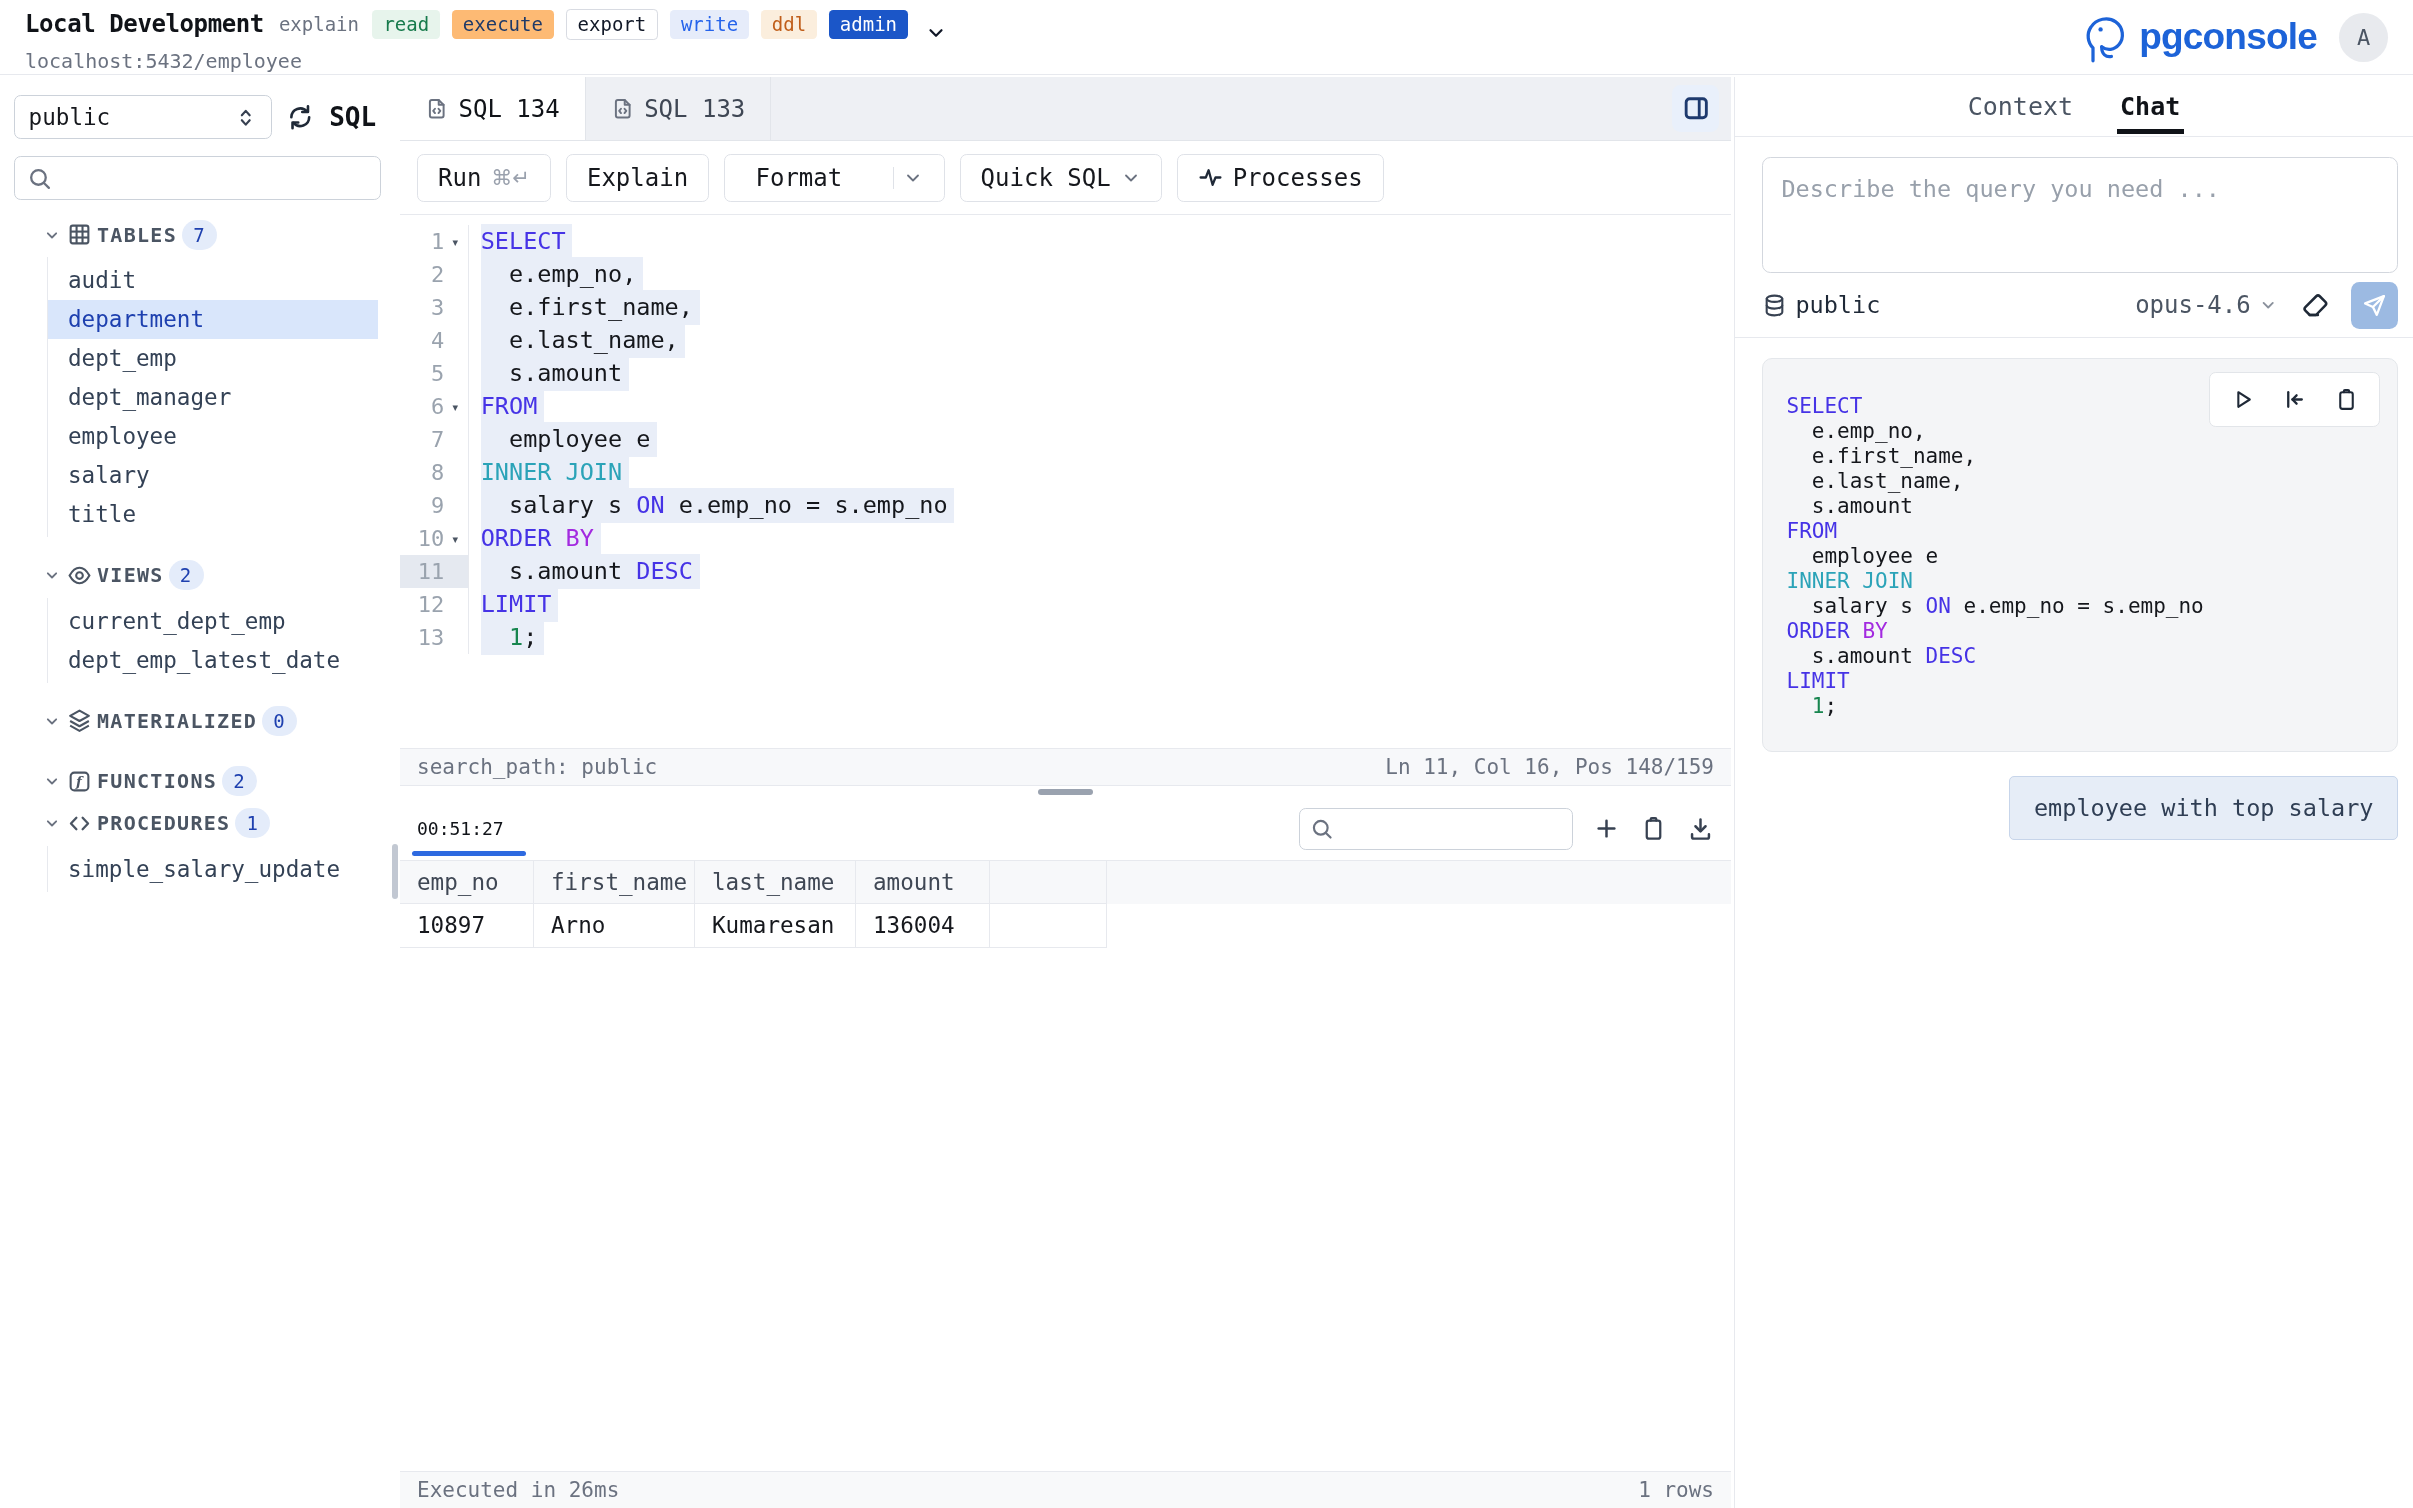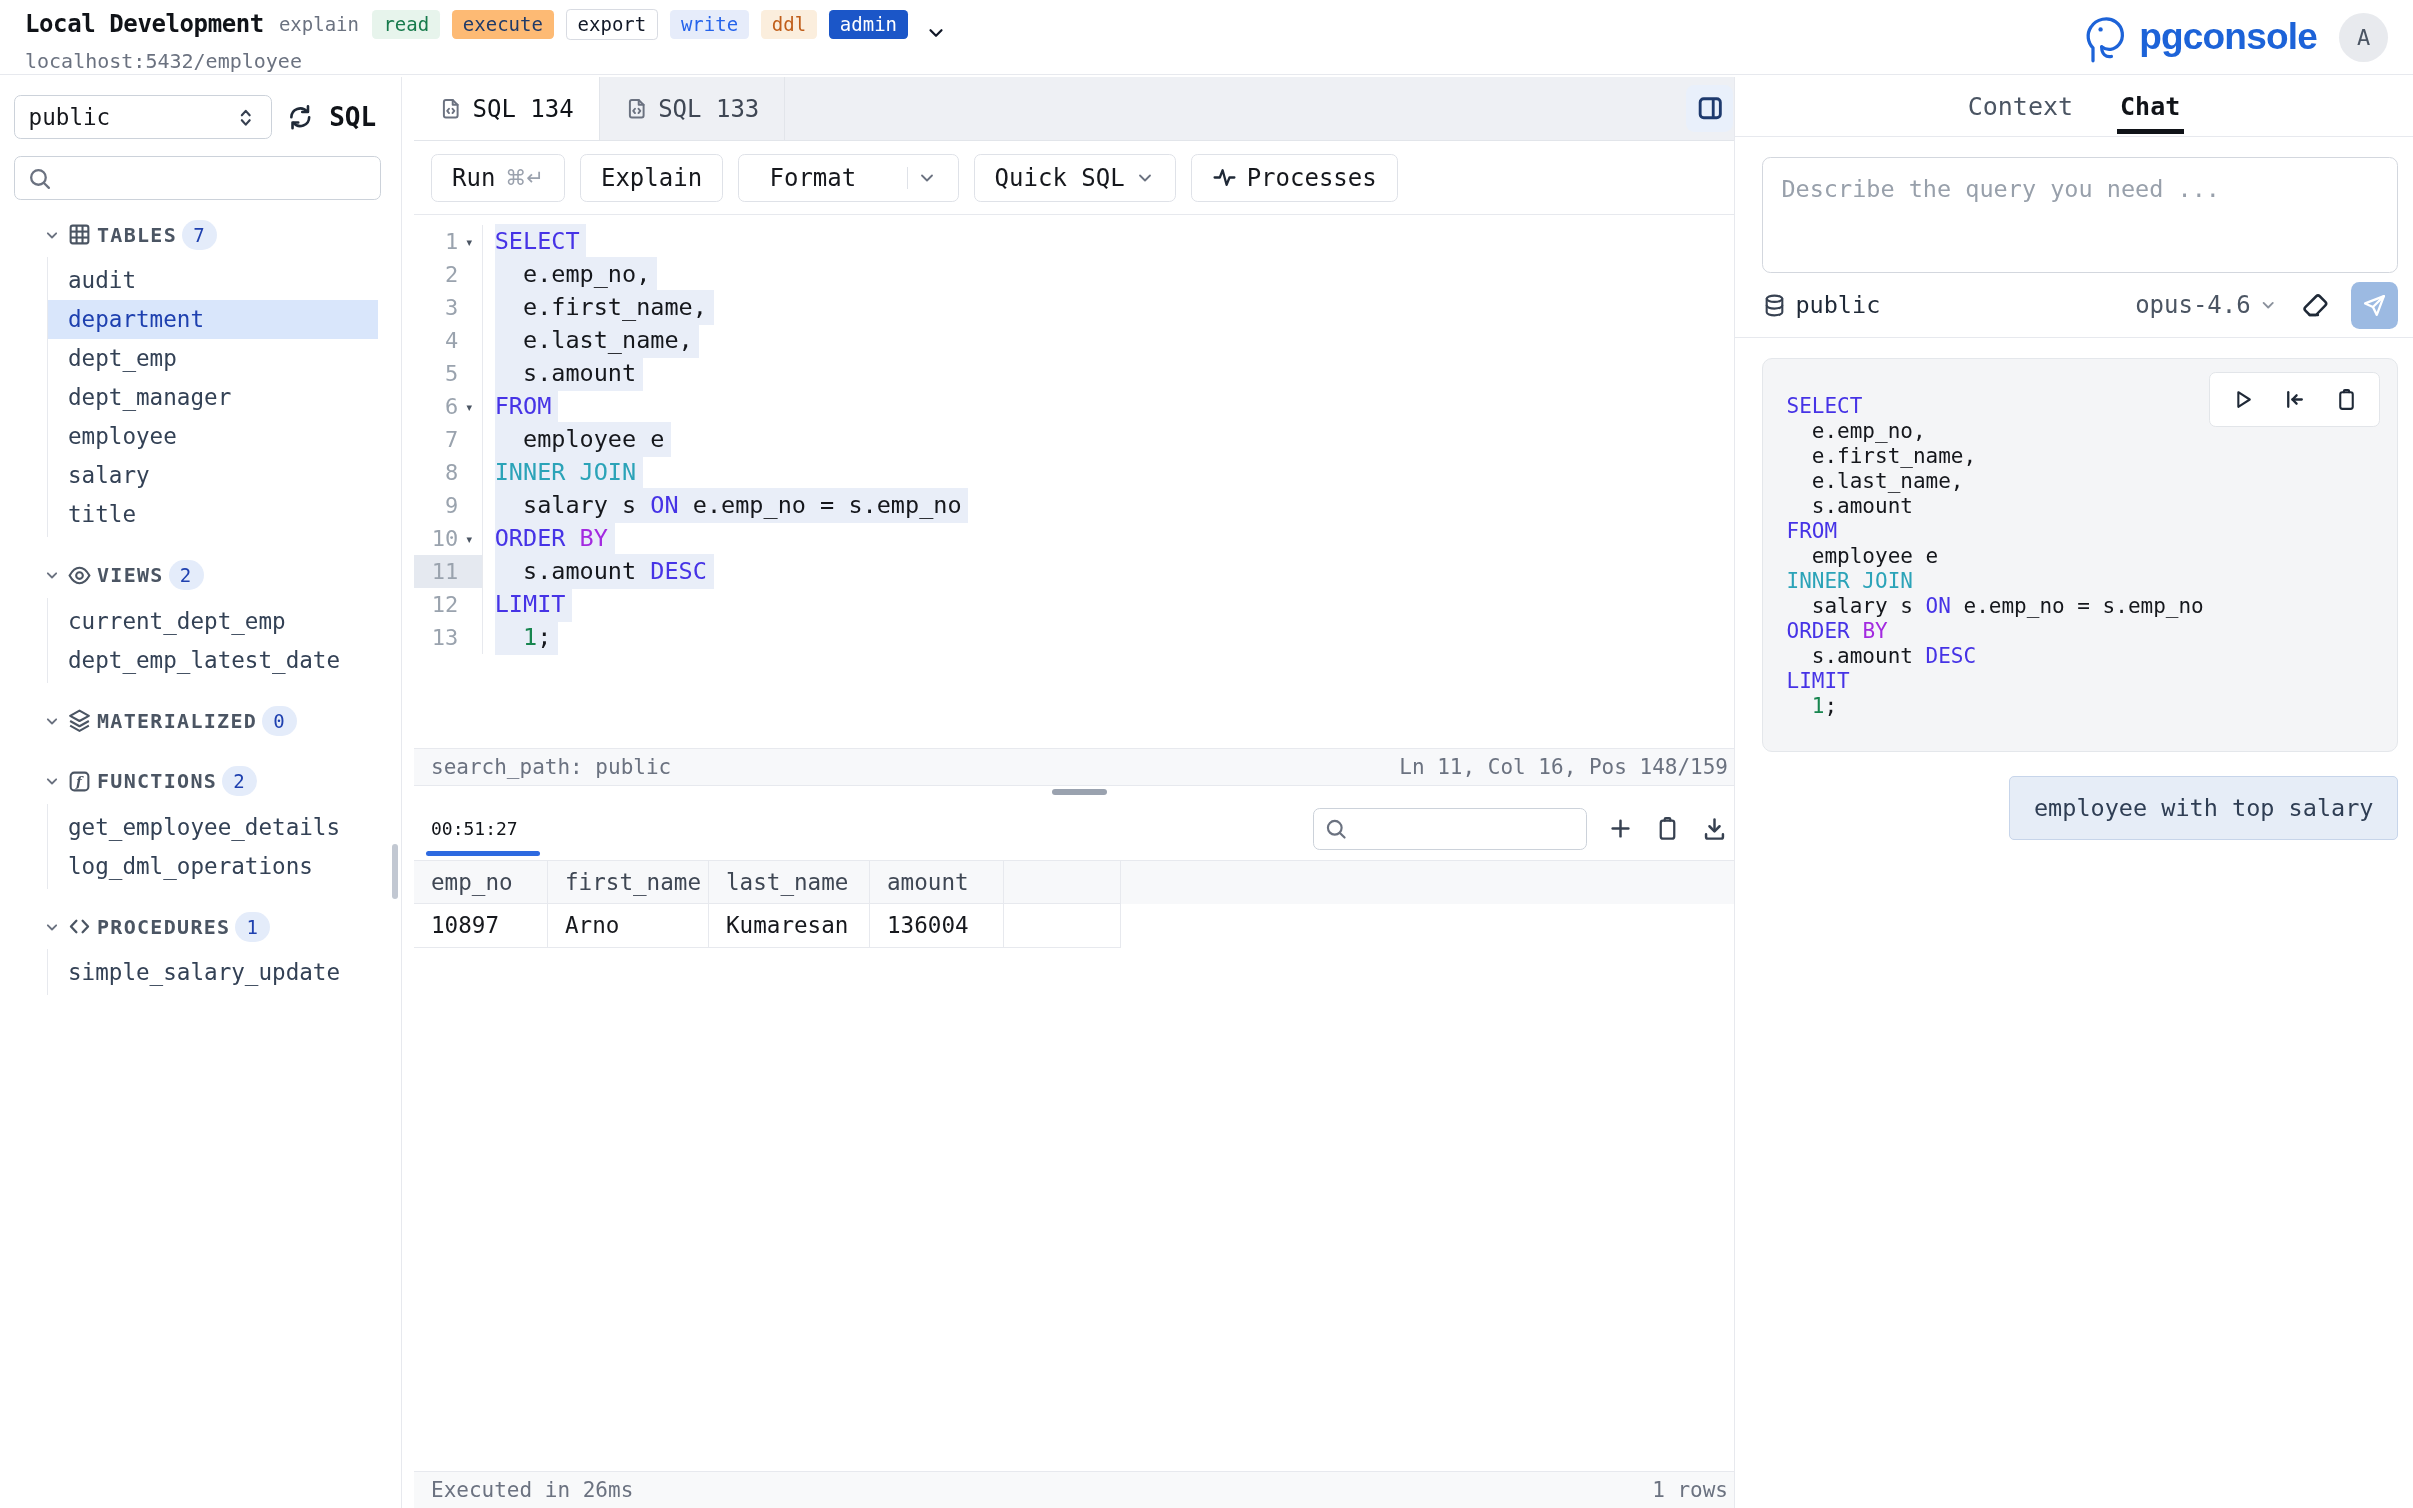--- a/index.html
+++ b/index.html
@@ -48,21 +48,21 @@
   .section-head .sic { color:#4b5563; display:flex; }
   .count-pill { min-width:35px; height:30px; border-radius:15px; background:#e4ecfa; color:#1e40af;
                 font-size:19px; font-weight:normal; display:flex; align-items:center; justify-content:center; padding:0 8.4px; }
   .section-items { margin:1.7px 0 17px 47px; border-left:1.7px solid #e7e9ee; padding:3.4px 0; }
   .sb-item { height:39px; display:flex; align-items:center; padding-left:20px; margin-right:22.6px;
              font-size:22.6px; color:#334155; cursor:pointer; }
   .sb-item.sel { background:#d9e6fb; color:#1e40af; }
   .sb-scroll { position:absolute; right:3.4px; top:767px; width:5.9px; height:55px; border-radius:3.4px; background:#c2c8d2; }
 
   
-  .main { position:absolute; left:414px; top:77px; width:1331px; height:1431px;
+  .main { position:absolute; left:400px; top:77px; width:1331px; height:1431px;
           display:flex; flex-direction:column; background:#fff; }
   .tabstrip { height:64px; background:#eef0f4; border-bottom:1.7px solid #e2e5ea;
               display:flex; align-items:stretch; flex:none; }
   .etab { display:flex; align-items:center; gap:10px; padding:0 25px; font-size:24px;
           border-right:1.7px solid #e2e5ea; color:#3f4754; cursor:pointer; }
   .etab .ticon { color:#6b7280; display:flex; }
   .etab.active { background:#fff; color:#101318; }
   .strip-fill { flex:1; }
   .split-btn { align-self:center; width:47px; height:47px; margin-right:11.7px; border-radius:8.4px;
                background:#e9f0fb; color:#1e3a6e; display:flex; align-items:center; justify-content:center; cursor:pointer; }
@@ -307,24 +307,20 @@
             </span>
             <span class="sic">
               <svg width="25" height="25" viewBox="0 0 24 24" fill="none" stroke="currentColor" stroke-width="2" style="font-size:24px">
                 <rect x="3.5" y="3.5" width="17" height="17" rx="3.5"></rect>
                 <text x="12" y="16.6" text-anchor="middle" font-size="13" font-style="italic" font-family="DejaVu Serif, serif" fill="currentColor" stroke="none">f</text>
               </svg>
             </span>
             <span>FUNCTIONS</span>
             <span class="count-pill">2</span>
           </div>
-          <div class="section-items">
-            <div class="sb-item">get_employee_details</div>
-            <div class="sb-item">log_dml_operations</div>
-          </div>
         </div>
         <div class="section">
           <div class="section-head">
             <span class="chev">
               <svg width="20" height="20" viewBox="0 0 24 24" fill="none" stroke="currentColor" stroke-width="2.2" stroke-linecap="round" stroke-linejoin="round">
                 <polyline points="7 10 12 15 17 10"></polyline>
               </svg>
             </span>
             <span class="sic">
               <svg width="25" height="25" viewBox="0 0 24 24" fill="none" stroke="currentColor" stroke-width="2.2" stroke-linecap="round" stroke-linejoin="round">

